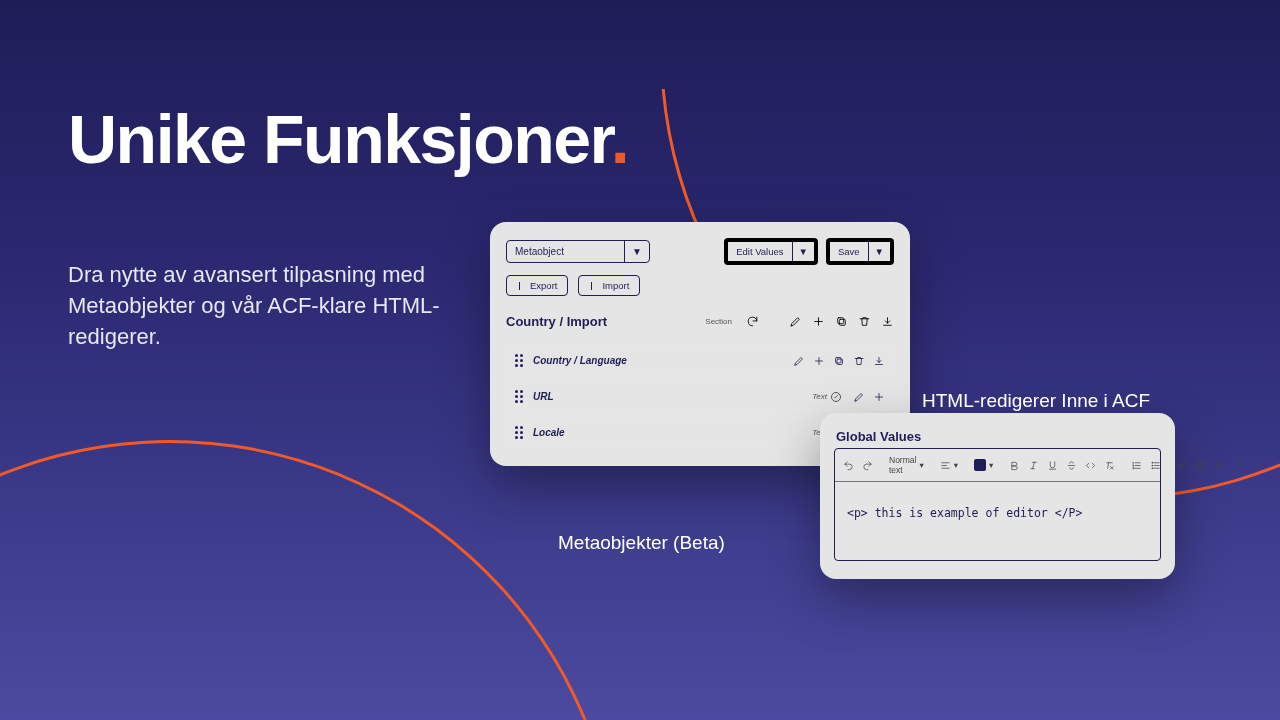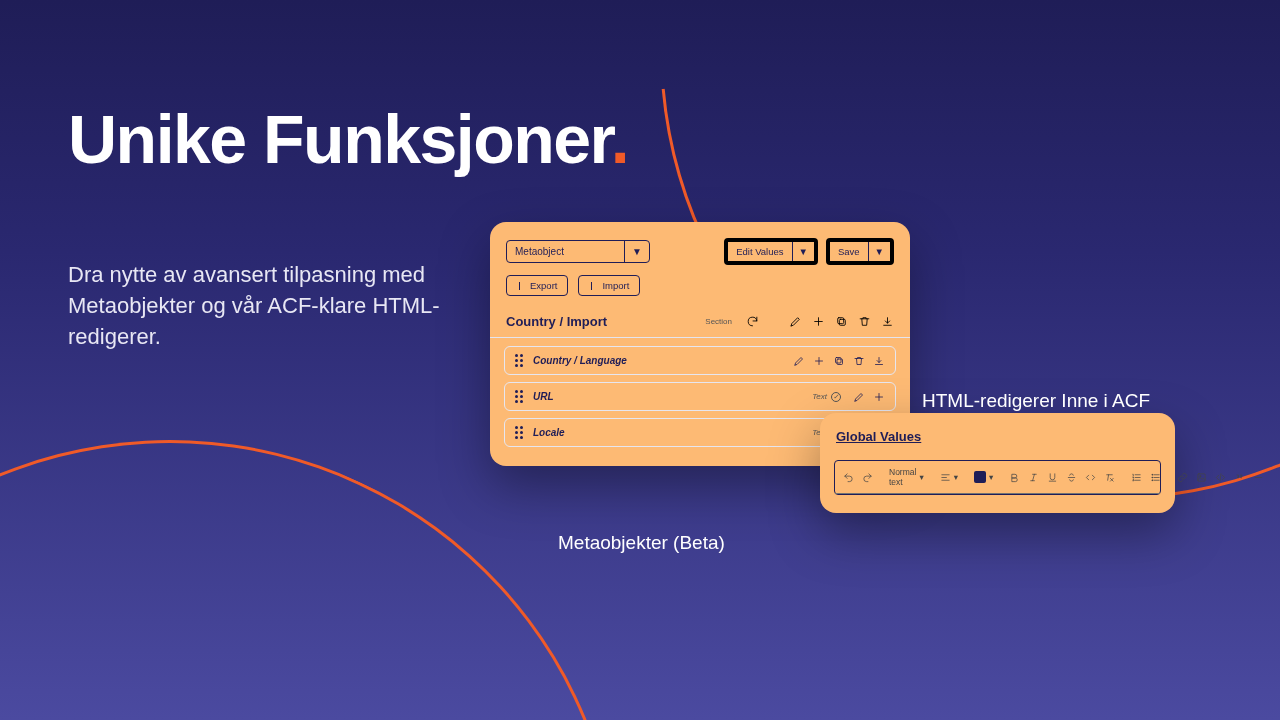--- a/index.html
+++ b/index.html
@@ -46,21 +46,21 @@
   .subheadline {
     position: absolute;
     top: 260px; left: 68px;
     width: 400px;
     font-size: 22px;
     line-height: 1.4;
     color: #e8e7f4;
     font-weight: 400;
   }
   .card {
-    background: #fdba74;
+    background: #e5e5e5;
     border-radius: 16px;
     box-shadow: 0 20px 50px rgba(0,0,0,0.35);
     position: absolute;
     color: #1a1a1a;
     z-index: 2;
   }
   .card-meta { top: 222px; left: 490px; width: 420px; padding: 16px 0 12px; }
   .card-editor { top: 413px; left: 820px; width: 355px; padding: 16px 14px 18px; }
 
   .label-below {
@@ -142,21 +142,21 @@
     margin-right: 10px;
   }
   .drag-dots i { background:#1f1d57; border-radius:50%; }
   .field-name { font-weight: 700; flex: 1; }
   .field-meta { font-size: 8px; color: #555; display:flex; align-items:center; gap:4px; margin-right:12px; }
   .field-meta .check { width:10px; height:10px; border:1px solid #555; border-radius:50%; display:flex; align-items:center; justify-content:center; font-size:7px;}
   .row-actions { display:flex; gap:8px; align-items:center; }
   .row-actions svg { width: 12px; height: 12px; }
 
   
-  .editor-title { font-size: 13px; font-weight: 800; color: #1f1d57; margin-bottom: 16px; padding-left: 2px; text-decoration: underline;}
+  .editor-title { font-size: 13px; font-weight: 800; color: #1f1d57; margin-bottom: 4px; padding-left: 2px;}
   .editor-box {
     border: 1px solid #1f1d57;
     border-radius: 4px;
     padding: 0;
   }
   .editor-toolbar {
     display: flex; align-items: center; gap: 8px;
     padding: 6px 8px;
     border-bottom: 1px solid #737373;
     color: #444;
@@ -461,14 +461,15 @@
           <svg viewBox="0 0 24 24">
             <path d="M7 7h3v4H7a2 2 0 0 0 2 2M14 7h3v4h-3a2 2 0 0 0 2 2"></path>
           </svg>
         </span>
       <span class="ico">
           <svg viewBox="0 0 24 24">
             <path d="M5 12h14"></path>
           </svg>
         </span>
     </div>
+    <div class="editor-content">&lt;p&gt; this is example of editor &lt;/P&gt;</div>
   </div>
 </div>
 
 </body></html>

